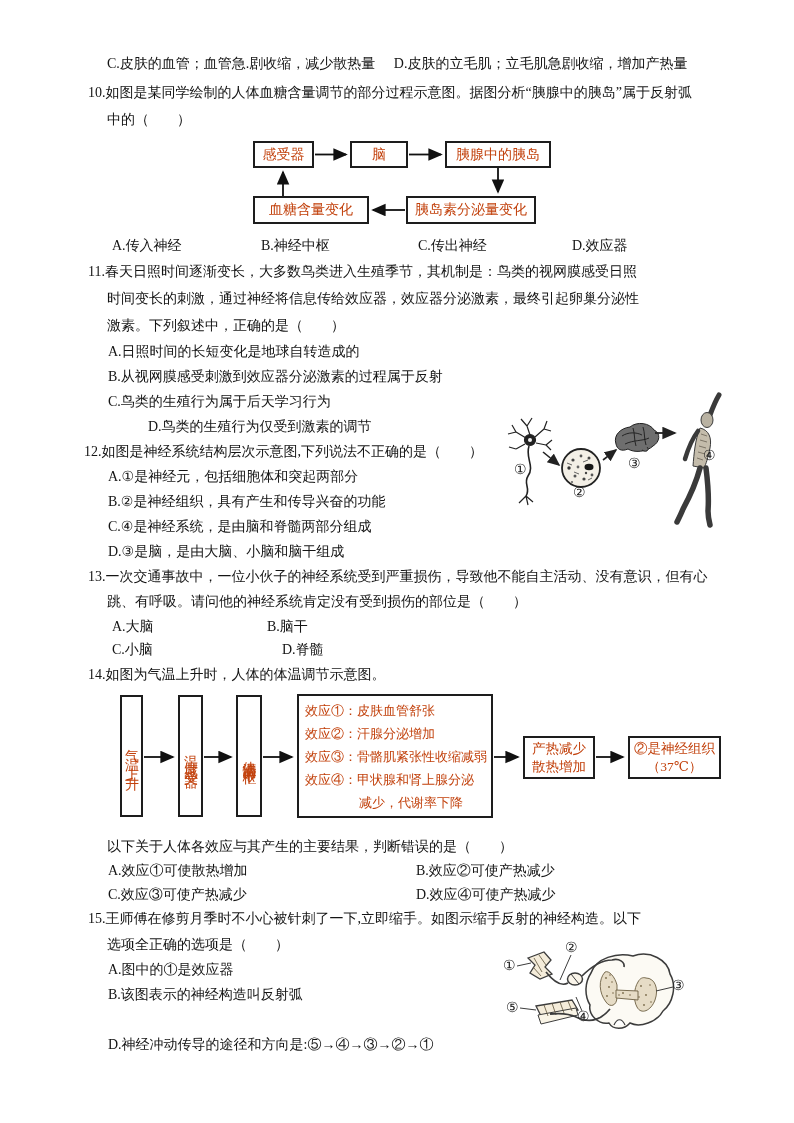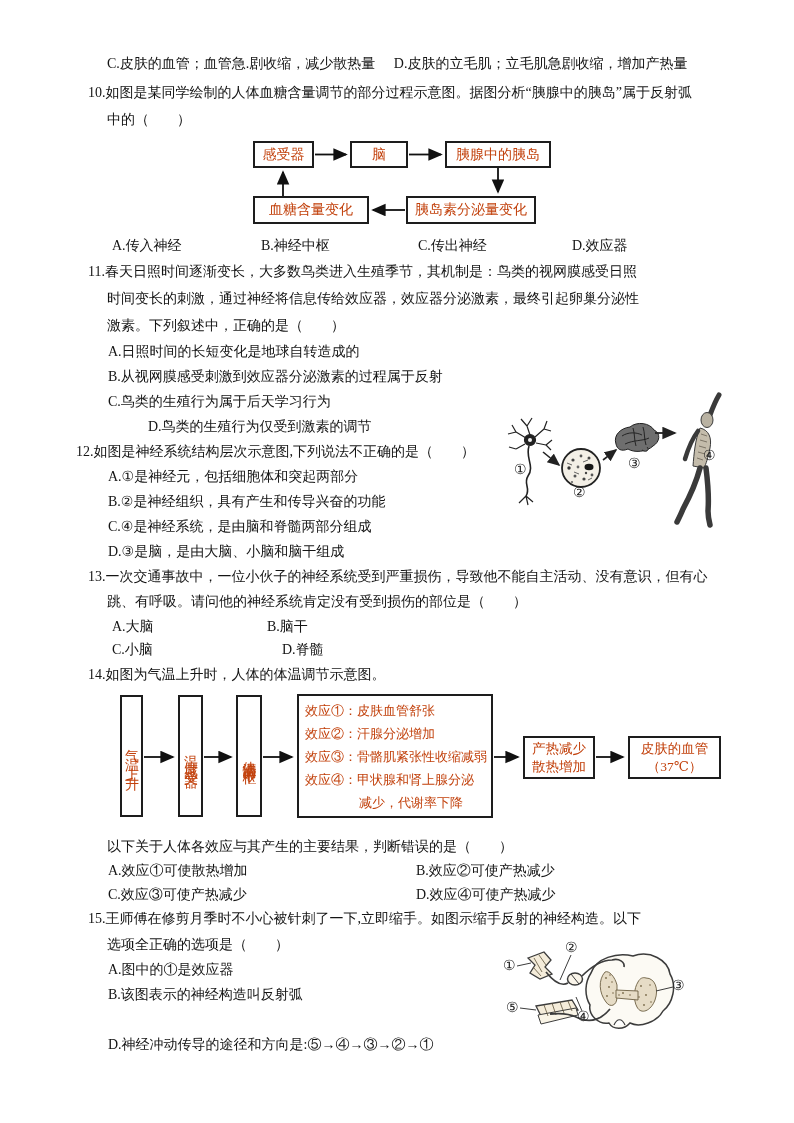--- a/index.html
+++ b/index.html
@@ -55,21 +55,21 @@
   <div class="opt" style="left:572px;top:237px;">D.效应器</div>
 
   <div class="ln" style="left:88px;top:263px;">11.春天日照时间逐渐变长，大多数鸟类进入生殖季节，其机制是：鸟类的视网膜感受日照</div>
   <div class="ln" style="left:107px;top:290px;">时间变长的刺激，通过神经将信息传给效应器，效应器分泌激素，最终引起卵巢分泌性</div>
   <div class="ln" style="left:107px;top:317px;">激素。下列叙述中，正确的是（　　）</div>
   <div class="opt" style="left:108px;top:343px;">A.日照时间的长短变化是地球自转造成的</div>
   <div class="opt" style="left:108px;top:368px;">B.从视网膜感受刺激到效应器分泌激素的过程属于反射</div>
   <div class="opt" style="left:108px;top:393px;">C.鸟类的生殖行为属于后天学习行为</div>
   <div class="opt" style="left:108px;top:418px;margin-left:40px;">D.鸟类的生殖行为仅受到激素的调节</div>
 
-  <div class="ln" style="left:76px;top:443px;">12.如图是神经系统结构层次示意图,下列说法不正确的是（　　）</div>
+  <div class="ln" style="left:84px;top:443px;">12.如图是神经系统结构层次示意图,下列说法不正确的是（　　）</div>
   <div class="opt" style="left:108px;top:468px;">A.①是神经元，包括细胞体和突起两部分</div>
   <div class="opt" style="left:108px;top:493px;">B.②是神经组织，具有产生和传导兴奋的功能</div>
   <div class="opt" style="left:108px;top:518px;">C.④是神经系统，是由脑和脊髓两部分组成</div>
   <div class="opt" style="left:108px;top:543px;">D.③是脑，是由大脑、小脑和脑干组成</div>
 
   <svg style="left:495px;top:388px;" width="250" height="165" viewBox="0 0 250 165">
     <defs>
       <marker id="m12" markerWidth="9" markerHeight="8" refX="7" refY="3.5" orient="auto">
         <path d="M0,0 L8,3.5 L0,7 Z" fill="#222"></path>
       </marker>
@@ -144,21 +144,21 @@
     <div>效应②：汗腺分泌增加</div>
     <div>效应③：骨骼肌紧张性收缩减弱</div>
     <div>效应④：甲状腺和肾上腺分泌</div>
     <div class="indent">减少，代谢率下降</div>
   </div>
   <div class="fbox two" style="left:523px;top:736px;width:72px;height:43px;">
     <div>产热减少</div>
     <div>散热增加</div>
   </div>
   <div class="fbox two" style="left:628px;top:736px;width:93px;height:43px;">
-    <div>皮肤的血管</div>
+    <div>②是神经组织</div>
     <div>（37℃）</div>
   </div>
 
   <svg style="left:110px;top:690px;" width="560" height="140" viewBox="0 0 560 140">
     <defs>
       <marker id="m14" markerWidth="9" markerHeight="8" refX="7" refY="3.5" orient="auto">
         <path d="M0,0 L8,3.5 L0,7 Z" fill="#111"></path>
       </marker>
     </defs>
     <line x1="34" y1="67" x2="63" y2="67" stroke="#111" stroke-width="1.8" marker-end="url(#m14)"></line>

